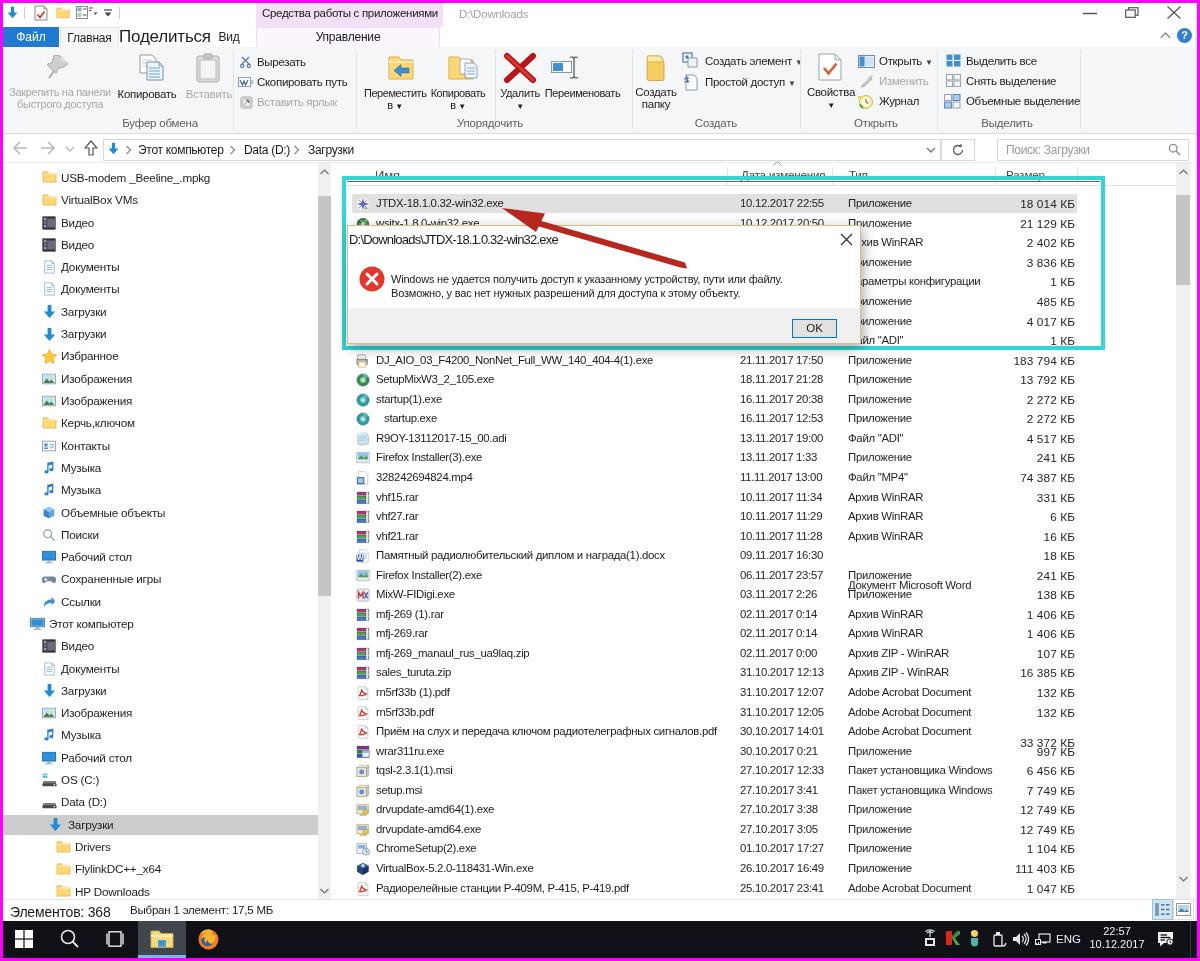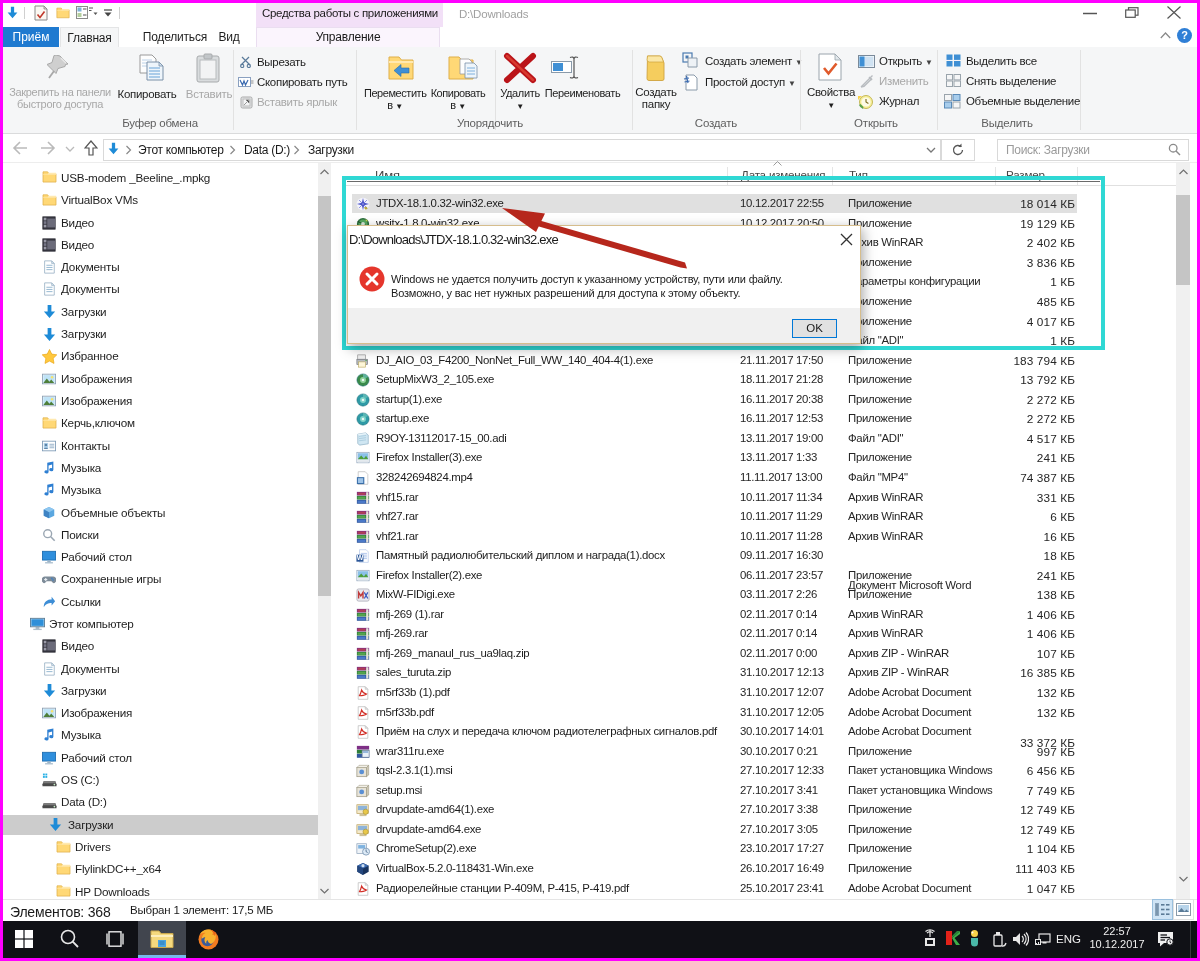--- a/index.html
+++ b/index.html
@@ -54,23 +54,23 @@
     <line x1="0" y1="1.5" x2="14" y2="1.5" stroke="#555" stroke-width="1.5"></line>
   </svg>
 <svg class="a" style="left:1125px;top:7px" width="14" height="11" viewBox="0 0 14 11">
     <rect x="3.5" y="0.7" width="9.5" height="7.5" fill="#fff" stroke="#555" stroke-width="1.2"></rect>
     <rect x="0.7" y="3" width="9.5" height="7.3" fill="#fff" stroke="#555" stroke-width="1.2"></rect>
   </svg>
 <svg class="a" style="left:1167px;top:6px" width="14" height="13" viewBox="0 0 14 13">
     <path d="M0.5 0.5 L13.5 12.5 M13.5 0.5 L0.5 12.5" stroke="#555" stroke-width="1.2"></path>
   </svg>
 <div class="a" style="left:3px;top:27px;width:1194px;height:20px;background:#ffffff"></div>
-<div class="a" style="left:3px;top:27px;width:56px;height:20px;background:#1f7ad0;color:#fff;text-align:center;line-height:20px;font-size:12px">Приём</div>
+<div class="a" style="left:3px;top:27px;width:56px;height:20px;background:#1f7ad0;color:#fff;text-align:center;line-height:20px;font-size:12px">Файл</div>
 <div class="a" style="left:60px;top:27px;width:59px;height:21px;background:#f5f6f7;border:1px solid #e4e5e6;border-bottom:none;text-align:center;line-height:20px;font-size:12px;letter-spacing:-0.2px;color:#1e1e1e">Главная</div>
-<div class="a" style="left:119px;top:27px;width:88px;height:20px;text-align:right;line-height:20px;font-size:12px;letter-spacing:-0.2px;color:#1e1e1e">Поделиться</div>
+<div class="a" style="left:119px;top:27px;width:88px;height:20px;text-align:center;line-height:20px;font-size:17px;letter-spacing:-0.2px;color:#1e1e1e">Поделиться</div>
 <div class="a" style="left:207px;top:27px;width:44px;height:20px;text-align:center;line-height:20px;font-size:12px;letter-spacing:-0.2px;color:#1e1e1e">Вид</div>
 <div class="a" style="left:256px;top:27px;width:184px;height:20px;background:#fbf5fd;border:1px solid #eadef0;border-bottom:none;text-align:center;line-height:19px;font-size:12px;letter-spacing:-0.2px;color:#1a1a1a">Управление</div>
 <div class="a" style="left:3px;top:47px;width:1194px;height:87px;background:#f5f6f7;border-bottom:1px solid #dadbdc"></div>
 <svg class="a" style="left:1160px;top:32px" width="11" height="7" viewBox="0 0 11 7">
     <path d="M0.8 6 L5.5 1 L10.2 6" stroke="#888" stroke-width="1.2" fill="none"></path>
   </svg>
 <div class="a" style="left:1177px;top:28px;width:15px;height:15px;border-radius:50%;background:#2f7fd6;color:#fff;font-weight:bold;text-align:center;line-height:15px;font-size:11px">?</div>
 <svg class="a" style="left:47px;top:55px" width="22" height="25" viewBox="0 0 22 25">
     <g stroke="#a8a8a8" fill="#cfcfcf">
       <path d="M13 1 l8 8 -2.5 0.5 -0.5 2 -7 2 -2 5 -9 -9 5 -2 2 -7 2 -0.5z"></path>
@@ -512,21 +512,21 @@
 <svg class="a" style="left:356px;top:217px" width="14" height="14" viewBox="0 0 16 16">
     <circle cx="8" cy="8" r="7" fill="#2d6e3e"></circle>
     <circle cx="8" cy="8" r="5.2" fill="#57a860"></circle>
     <circle cx="8" cy="8" r="2.2" fill="#d9e8dc"></circle>
     <path d="M2 5 l4 2 M10 9 l4 2" stroke="#1d4a28" stroke-width="1.2"></path>
     <path d="M11 3 l2 2" stroke="#c8d84a" stroke-width="1.2"></path>
   </svg>
 <div class="row" style="left:376px;top:217px">wsjtx-1.8.0-win32.exe</div>
 <div class="row" style="left:740px;top:217px;color:#262626">10.12.2017 20:50</div>
 <div class="row" style="left:848px;top:217px;color:#262626">Приложение</div>
-<div class="rsize" style="left:975px;top:217px;width:100px;text-align:right">19 129 КБ</div>
+<div class="rsize" style="left:975px;top:217px;width:100px;text-align:right">21 129 КБ</div>
 <div class="row" style="left:848px;top:236px;color:#262626">Архив WinRAR</div>
 <div class="rsize" style="left:975px;top:236px;width:100px;text-align:right">2 402 КБ</div>
 <div class="row" style="left:848px;top:256px;color:#262626">Приложение</div>
 <div class="rsize" style="left:975px;top:256px;width:100px;text-align:right">3 836 КБ</div>
 <div class="row" style="left:848px;top:275px;color:#262626">Параметры конфигурации</div>
 <div class="rsize" style="left:975px;top:275px;width:100px;text-align:right">1 КБ</div>
 <div class="row" style="left:848px;top:295px;color:#262626">Приложение</div>
 <div class="rsize" style="left:975px;top:295px;width:100px;text-align:right">485 КБ</div>
 <div class="row" style="left:848px;top:315px;color:#262626">Приложение</div>
 <div class="rsize" style="left:975px;top:315px;width:100px;text-align:right">4 017 КБ</div>
@@ -561,21 +561,21 @@
 <div class="row" style="left:376px;top:393px">startup(1).exe</div>
 <div class="row" style="left:740px;top:393px;color:#262626">16.11.2017 20:38</div>
 <div class="row" style="left:848px;top:393px;color:#262626">Приложение</div>
 <div class="rsize" style="left:975px;top:393px;width:100px;text-align:right">2 272 КБ</div>
 <svg class="a" style="left:356px;top:412px" width="14" height="14" viewBox="0 0 16 16">
     <circle cx="8" cy="8" r="7" fill="#2e9aa6" stroke="#1c6e78" stroke-width="0.6"></circle>
     <circle cx="8" cy="8" r="3.4" fill="#7fd4c9"></circle>
     <circle cx="8" cy="8" r="1.4" fill="#eaf6f4"></circle>
     <path d="M8 1 a7 7 0 0 1 6 3.4 l-3.4 2 a3.4 3.4 0 0 0 -2.6 -1.6z" fill="#6cc2ba" opacity="0.7"></path>
   </svg>
-<div class="row" style="left:376px;top:412px">startup.exe</div>
+<div class="row" style="left:384px;top:412px">startup.exe</div>
 <div class="row" style="left:740px;top:412px;color:#262626">16.11.2017 12:53</div>
 <div class="row" style="left:848px;top:412px;color:#262626">Приложение</div>
 <div class="rsize" style="left:975px;top:412px;width:100px;text-align:right">2 272 КБ</div>
 <svg class="a" style="left:356px;top:432px" width="14" height="14" viewBox="0 0 16 16">
     <path d="M2 2.5 l9 -1.5 3 2.5 v10 l-10 1.5 -2 -2z" fill="#cfe6f2" stroke="#8fb0c4" stroke-width="0.8"></path>
     <path d="M3.5 5 l8 -1 m-8 3.5 l8 -1 m-8 3.5 l8 -1" stroke="#9fc4d8" stroke-width="0.8"></path>
     <path d="M2 2.5 l9 -1.5 1 1.5 -9 1.5z" fill="#e8f4fa"></path>
   </svg>
 <div class="row" style="left:376px;top:432px">R9OY-13112017-15_00.adi</div>
 <div class="row" style="left:740px;top:432px;color:#262626">13.11.2017 19:00</div>
@@ -803,21 +803,21 @@
 <div class="row" style="left:740px;top:823px;color:#262626">27.10.2017 3:05</div>
 <div class="row" style="left:848px;top:823px;color:#262626">Приложение</div>
 <div class="rsize" style="left:975px;top:823px;width:100px;text-align:right">12 749 КБ</div>
 <svg class="a" style="left:356px;top:842px" width="14" height="14" viewBox="0 0 16 16">
     <rect x="1" y="2" width="11" height="11" fill="#eef3f8" stroke="#8aa0b8" stroke-width="0.8"></rect>
     <rect x="2.5" y="3.5" width="8" height="4" fill="#7fb3e0"></rect>
     <circle cx="11.5" cy="11" r="4" fill="#dce9f5" stroke="#6888a8" stroke-width="0.8"></circle>
     <path d="M11.5 8.5 v2.5 l1.8 1" stroke="#4a6a8a" stroke-width="1" fill="none"></path>
   </svg>
 <div class="row" style="left:376px;top:842px">ChromeSetup(2).exe</div>
-<div class="row" style="left:740px;top:842px;color:#262626">23.10.2017 17:27</div>
+<div class="row" style="left:740px;top:842px;color:#262626">01.10.2017 17:27</div>
 <div class="row" style="left:848px;top:842px;color:#262626">Приложение</div>
 <div class="rsize" style="left:975px;top:842px;width:100px;text-align:right">1 104 КБ</div>
 <svg class="a" style="left:356px;top:862px" width="14" height="14" viewBox="0 0 16 16">
     <path d="M8 1 l6.5 3.2 v7 L8 14.8 1.5 11.2 v-7z" fill="#18335e"></path>
     <path d="M8 1 l6.5 3.2 L8 7.5 1.5 4.2z" fill="#3d6bb0"></path>
     <path d="M8 7.5 v7.3 L1.5 11.2 v-7z" fill="#24477f"></path>
     <circle cx="8" cy="4.2" r="1.8" fill="#cfe0f2"></circle>
   </svg>
 <div class="row" style="left:376px;top:862px">VirtualBox-5.2.0-118431-Win.exe</div>
 <div class="row" style="left:740px;top:862px;color:#262626">26.10.2017 16:49</div>

